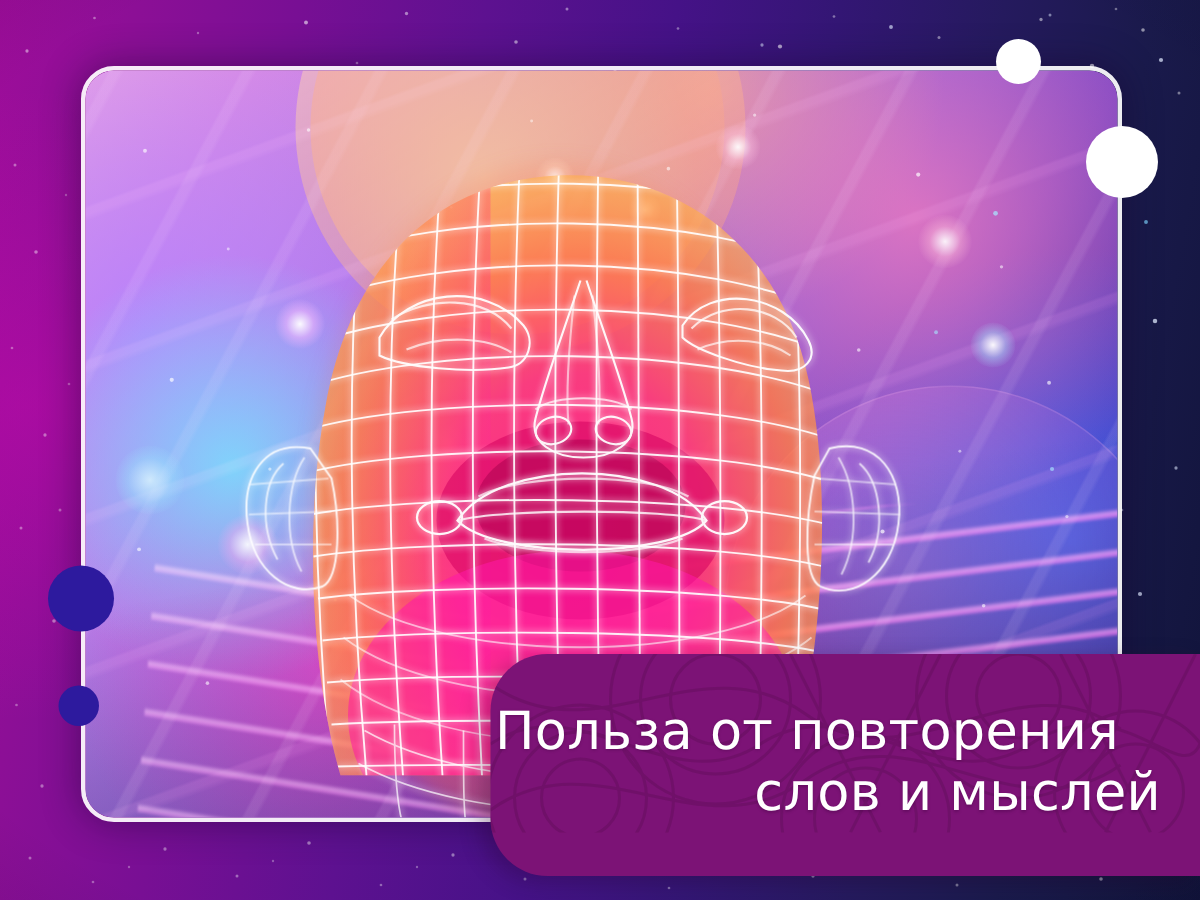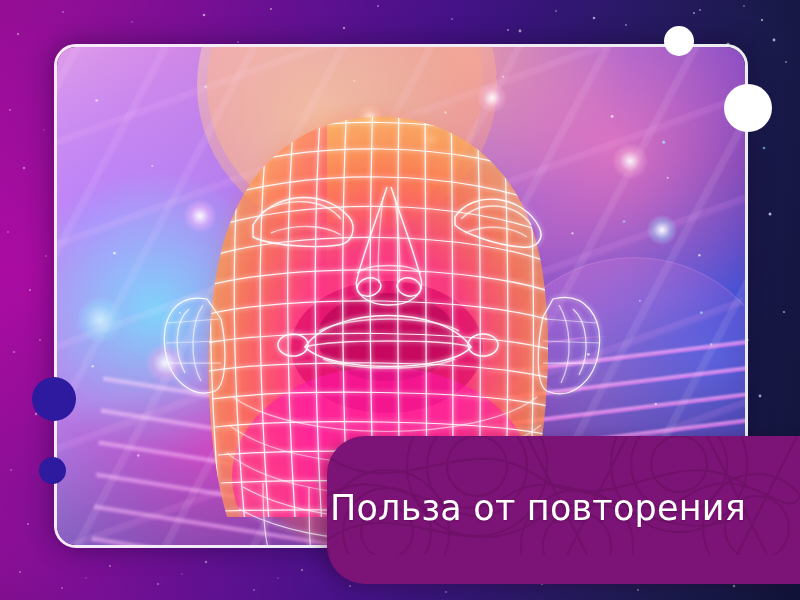--- a/index.html
+++ b/index.html
@@ -621,16 +621,17 @@
         <path d="M0 104 C 70 54, 140 134, 210 84 C 280 34, 350 124, 420 74"></path>
         <path d="M200 0 L 260 119"></path>
           <path d="M300 0 L 240 119"></path>
         <path d="M380 0 L 440 119"></path>
           <path d="M470 0 L 410 119"></path>
       </g>
     </svg>
 
     <div class="banner-text">
       <div class="banner-line line1">Польза от повторения</div>
+      <div class="banner-line line2">слов и мыслей</div>
     </div>
   </div>
 
 </div>
 
 </body></html>

